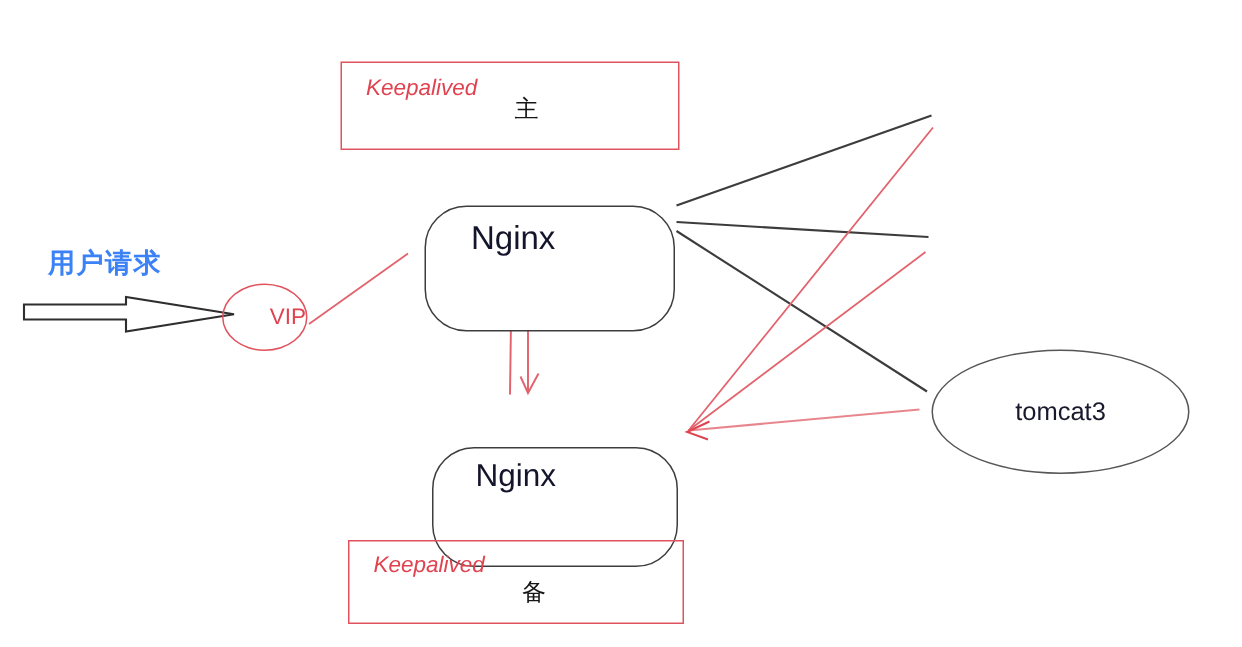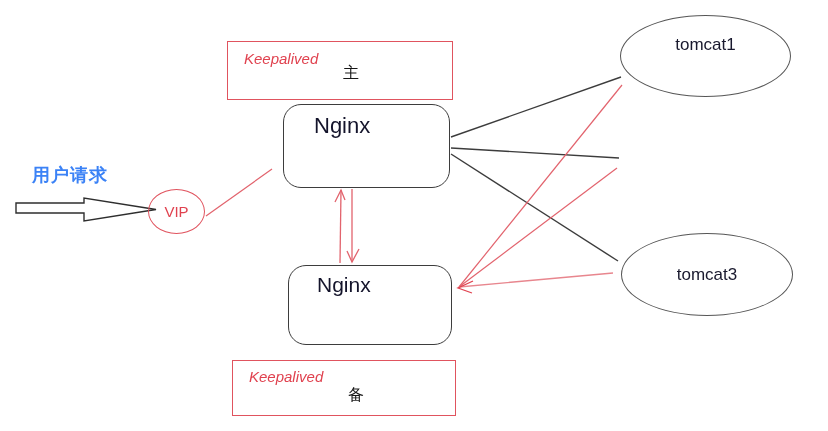--- a/index.html
+++ b/index.html
@@ -8,34 +8,34 @@
     font-family:"Liberation Sans", sans-serif;
   }
   .abs{position:absolute;box-sizing:border-box;}
   svg.layer{position:absolute;left:0;top:0;width:828px;height:431px;}
 
   .client-label{
     left:32px;top:163px;font-size:18px;font-weight:700;color:#3b82f6;letter-spacing:1px;
   }
   .vip{
     left:148px;top:189px;width:57px;height:45px;border:1px solid #e0535e;border-radius:50%;
-    display:flex;align-items:center;justify-content:center;background:transparent;
+    display:flex;align-items:center;justify-content:flex-end;background:transparent;
   }
   .vip span{color:#e0424f;font-size:15px;}
 
   .kl-box{border:1px solid #e0535e;background:transparent;}
   .kl-top{left:227px;top:41px;width:226px;height:59px;}
   .kl-bottom{left:232px;top:360px;width:224px;height:56px;}
   .kl-label{position:absolute;left:16px;top:8px;color:#e0424f;font-size:15px;font-style:italic;}
   .kl-role{position:absolute;left:115px;top:21px;color:#161616;font-size:16px;}
   .kl-bottom .kl-label{top:7px;}
   .kl-bottom .kl-role{top:24px;}
 
   .nginx-box{
-    border:1.6px solid #3d3d3d;border-radius:18px;background:#ffffff;
+    border:1.6px solid #3d3d3d;border-radius:28px;background:#ffffff;margin-top:33px;
   }
   .nginx-top{left:283px;top:104px;width:167px;height:84px;}
   .nginx-bottom{left:288px;top:265px;width:164px;height:80px;}
   .nginx-label{position:absolute;left:30px;top:8px;font-size:22px;color:#14142b;}
   .nginx-bottom .nginx-label{left:28px;top:7px;font-size:21px;}
 
   .tomcat{
     border:1.6px solid #565656;border-radius:50%;background:#ffffff;
     display:flex;align-items:center;justify-content:center;
   }
@@ -89,20 +89,17 @@
 
   <div class="abs nginx-box nginx-bottom">
     <span class="nginx-label">Nginx</span>
   </div>
 
   <div class="abs kl-box kl-bottom">
     <span class="kl-label">Keepalived</span>
     <span class="kl-role">备</span>
   </div>
 
-  <div class="abs tomcat tc1">
-    <span>tomcat1</span>
-  </div>
   <div class="abs tomcat tc3">
     <span>tomcat3</span>
   </div>
 
 </div>
 
 </body></html>

